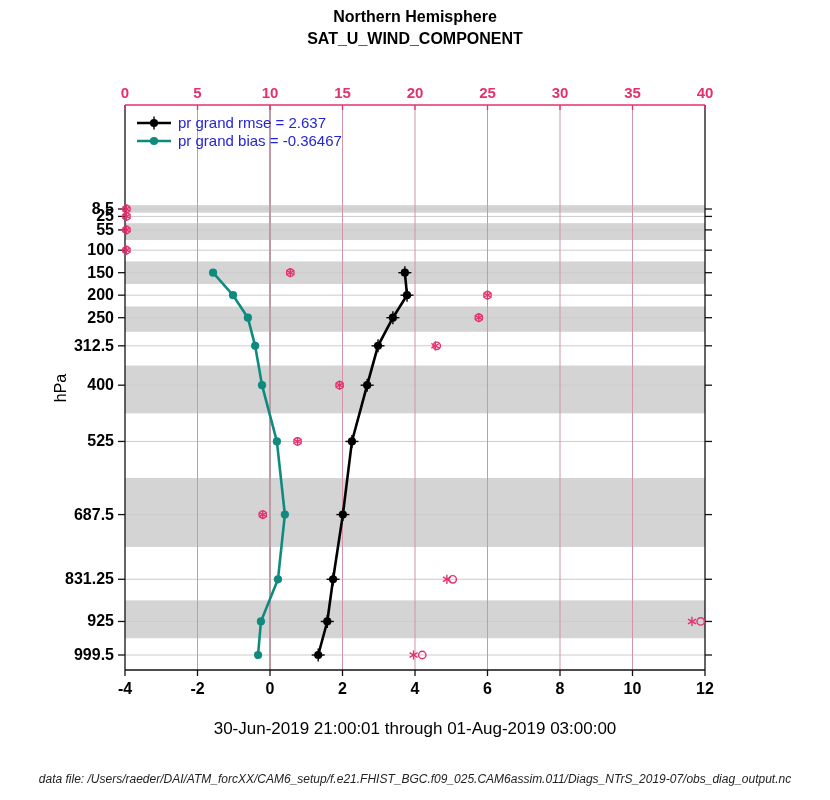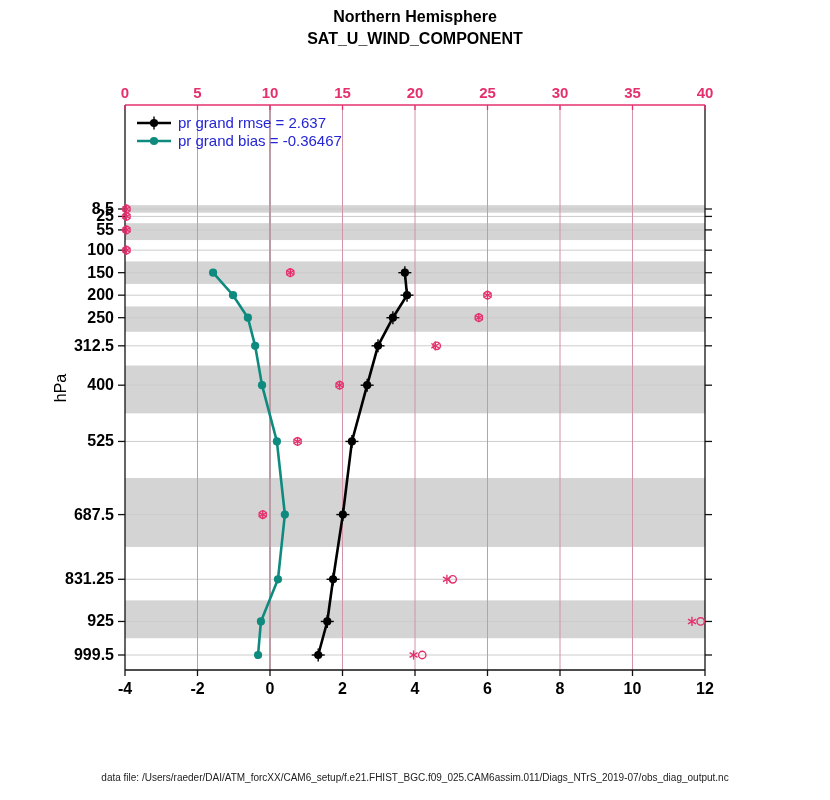--- a/index.html
+++ b/index.html
@@ -4,21 +4,21 @@
 <style>
   html,body{margin:0;padding:0;background:#ffffff;}
   .stage{position:relative;width:830px;height:800px;background:#fff;overflow:hidden;
          font-family:"Liberation Sans",sans-serif;}
   .ctitle{position:absolute;left:0;width:830px;text-align:center;color:#000;}
   #title1{top:8px;font-size:16px;font-weight:bold;}
   #title2{top:30px;font-size:16px;font-weight:bold;}
   #obslabel{top:56px;font-size:15px;font-weight:bold;}
   #xlabel{top:698px;font-size:16px;}
   #dateline{top:719px;font-size:17px;}
-  #datafile{top:772px;font-size:10px;color:#222;}
+  #datafile{top:772px;font-size:12px;color:#222;font-style:italic;}
   svg{position:absolute;left:0;top:0;}
   svg text{font-family:"Liberation Sans",sans-serif;}
 </style>
 </head>
 <body>
 
 <div class="stage">
   <div class="ctitle" id="title1">Northern Hemisphere</div>
   <div class="ctitle" id="title2">SAT_U_WIND_COMPONENT</div>
   <svg id="plot" width="830" height="800">
@@ -234,14 +234,15 @@
       <circle cx="318.2125" cy="655" r="4.1" fill="#000000"></circle>
       <line x1="137" x2="171" y1="123" y2="123" stroke="#000000" stroke-width="2.6"></line>
       <line x1="147.5" x2="160.5" y1="123" y2="123" stroke="#000000" stroke-width="1.4"></line>
       <line x1="154" x2="154" y1="116.5" y2="129.5" stroke="#000000" stroke-width="1.4"></line>
       <circle cx="154" cy="123" r="4.1" fill="#000000"></circle>
       <text x="178" y="128" font-size="15px" fill="#2424d6">pr grand rmse = 2.637</text>
       <line x1="137" x2="171" y1="141" y2="141" stroke="#0e8a7e" stroke-width="2.6"></line>
       <circle cx="154" cy="141" r="4.1" fill="#0e8a7e"></circle>
       <text x="178" y="146" font-size="15px" fill="#2424d6">pr grand bias = -0.36467</text>
     </svg>
+  <div class="ctitle" id="dateline">30-Jun-2019 21:00:01 through 01-Aug-2019 03:00:00</div>
   <div class="ctitle" id="datafile">data file: /Users/raeder/DAI/ATM_forcXX/CAM6_setup/f.e21.FHIST_BGC.f09_025.CAM6assim.011/Diags_NTrS_2019-07/obs_diag_output.nc</div>
 </div>
 
 </body></html>

